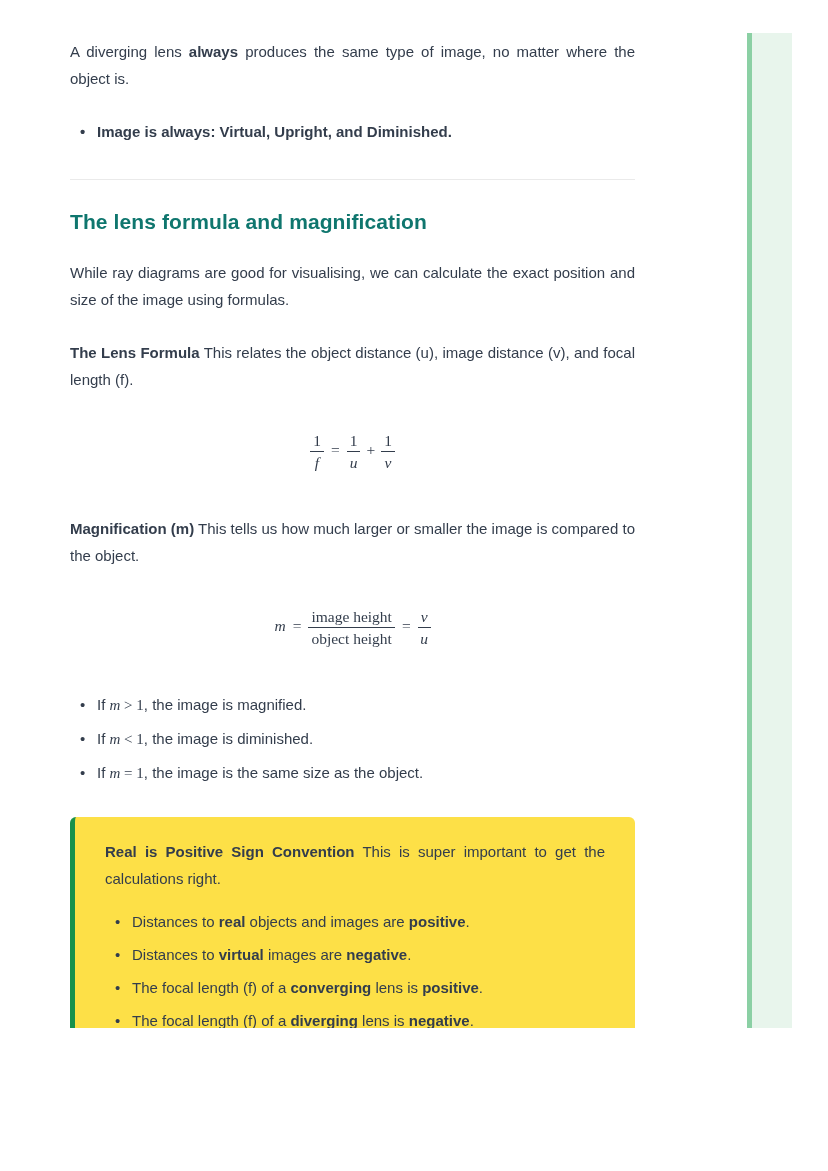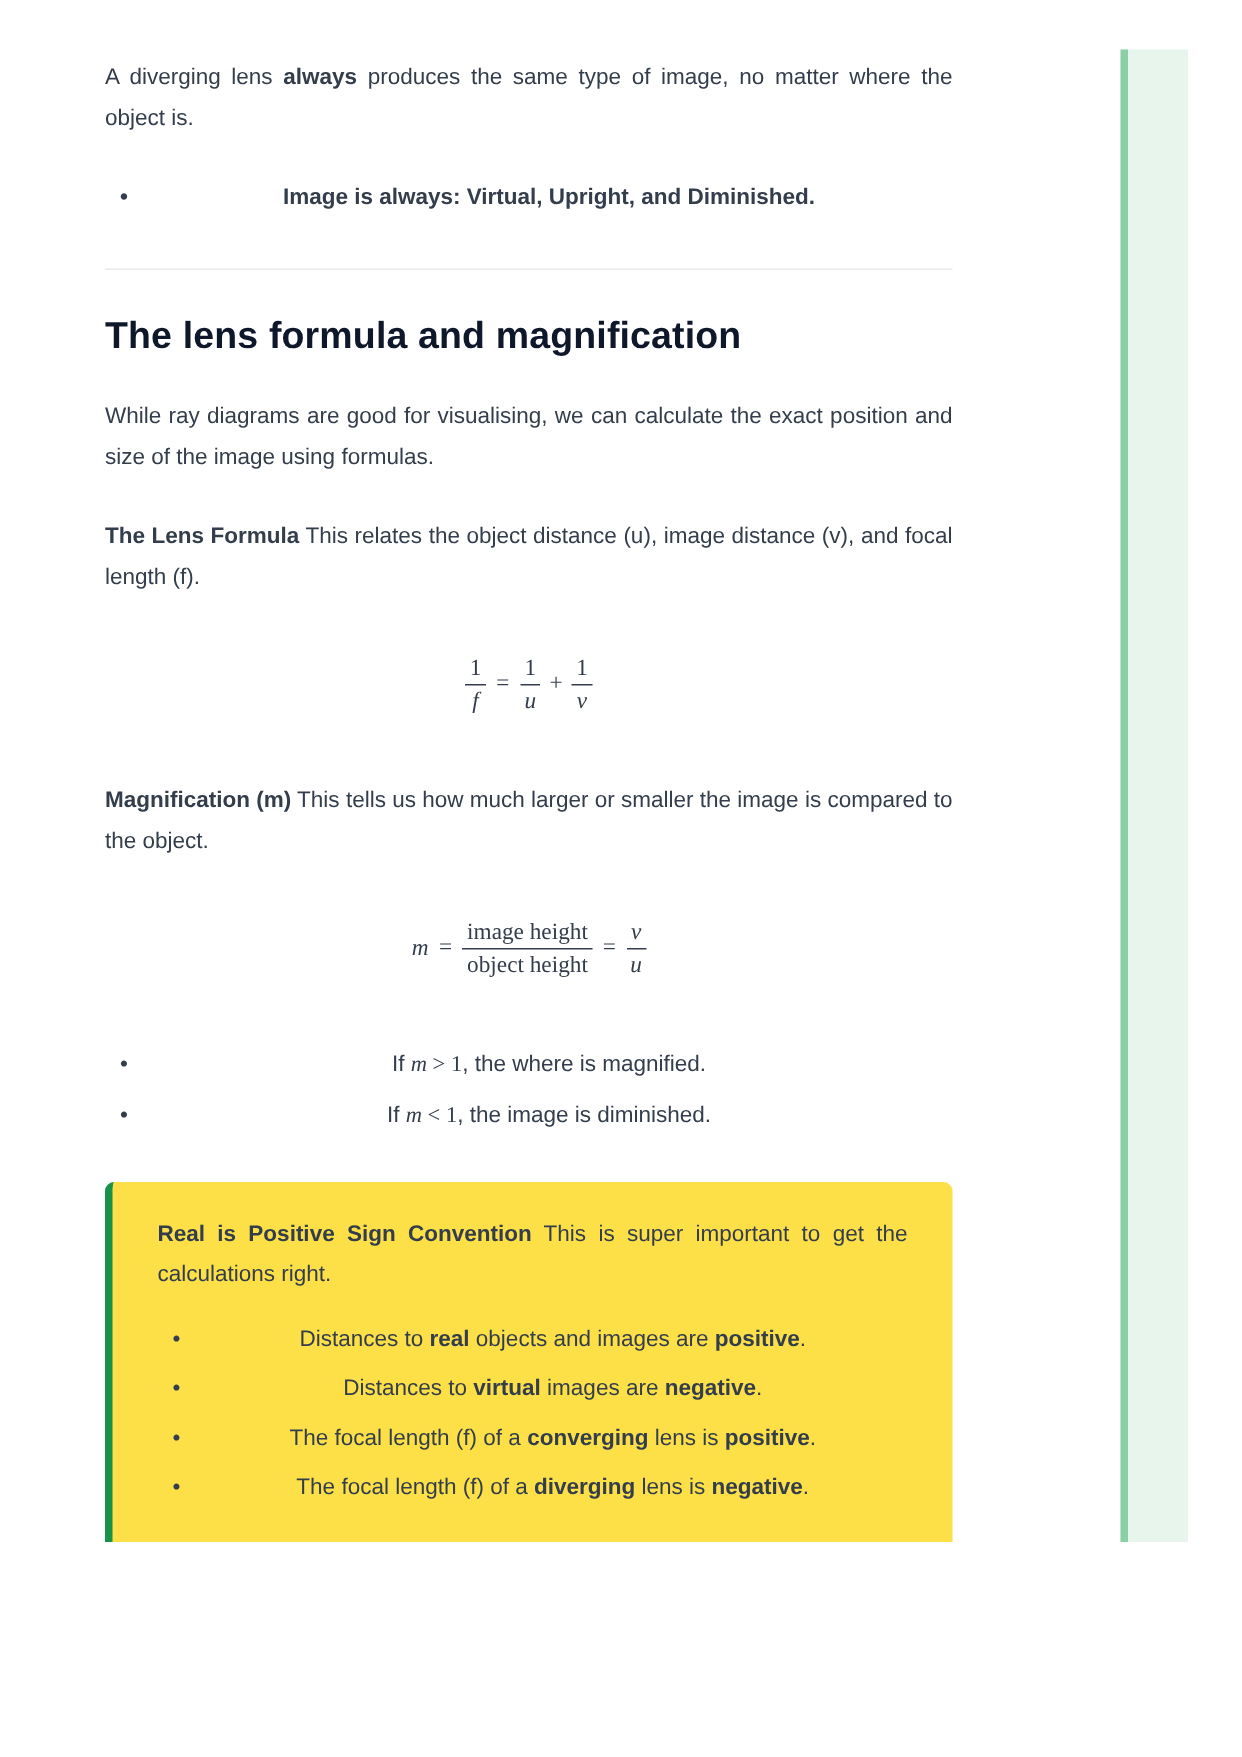--- a/index.html
+++ b/index.html
@@ -24,21 +24,20 @@
     line-height: 1.8;
     text-align: justify;
     margin-bottom: 26px;
   }
   .b { font-weight: 700; }
   .m { font-family: "Liberation Serif", serif; font-style: italic; }
   .s { font-family: "Liberation Serif", serif; }
   ul.list {
     list-style: none;
     margin: 0 0 30px 10px;
-    text-align: center;
   }
   ul.list li {
     position: relative;
     padding-left: 17px;
     font-size: 15px;
     line-height: 1.8;
     margin-bottom: 6px;
   }
   ul.list li::before {
     content: "•";
@@ -47,22 +46,22 @@
     top: 0;
     font-size: 15px;
   }
   ul.list.bold-item li { font-weight: 700; }
   hr.divider {
     border: none;
     border-top: 1px solid #eaeaea;
     margin: 34px 0 30px 0;
   }
   h2.section-title {
-    color: #0f172a;
-    font-size: 25px;
+    color: #0f766e;
+    font-size: 21px;
     font-weight: 700;
     margin-bottom: 25px;
     letter-spacing: 0.1px;
   }
   .formula {
     text-align: center;
     font-family: "Liberation Serif", serif;
     font-size: 15.5px;
     color: #333d4c;
     margin: 38px 0 42px 0;
@@ -154,22 +153,23 @@
       <span class="mvar">m</span><span class="mrel">=</span><span class="frac">
           <span class="fnum mtext">image height</span>
           <span class="fden mtext">object height</span>
         </span><span class="mrel">=</span><span class="frac">
           <span class="fnum mvar">v</span>
           <span class="fden mvar">u</span>
         </span>
     </div>
 
     <ul class="list">
-      <li><span>If </span><span class="m">m</span><span class="s"> &gt; 1</span><span>, the where is magnified.</span></li>
+      <li><span>If </span><span class="m">m</span><span class="s"> &gt; 1</span><span>, the image is magnified.</span></li>
       <li><span>If </span><span class="m">m</span><span class="s"> &lt; 1</span><span>, the image is diminished.</span></li>
+      <li><span>If </span><span class="m">m</span><span class="s"> = 1</span><span>, the image is the same size as the object.</span></li>
     </ul>
 
     <div class="callout">
       <p class="para"><span class="b">Real is Positive Sign Convention</span><span> This is super important to get the calculations right.</span></p>
       <ul class="list">
         <li><span>Distances to </span><span class="b">real</span><span> objects and images are </span><span class="b">positive</span><span>.</span></li>
         <li><span>Distances to </span><span class="b">virtual</span><span> images are </span><span class="b">negative</span><span>.</span></li>
         <li><span>The focal length (f) of a </span><span class="b">converging</span><span> lens is </span><span class="b">positive</span><span>.</span></li>
         <li><span>The focal length (f) of a </span><span class="b">diverging</span><span> lens is </span><span class="b">negative</span><span>.</span></li>
       </ul>

